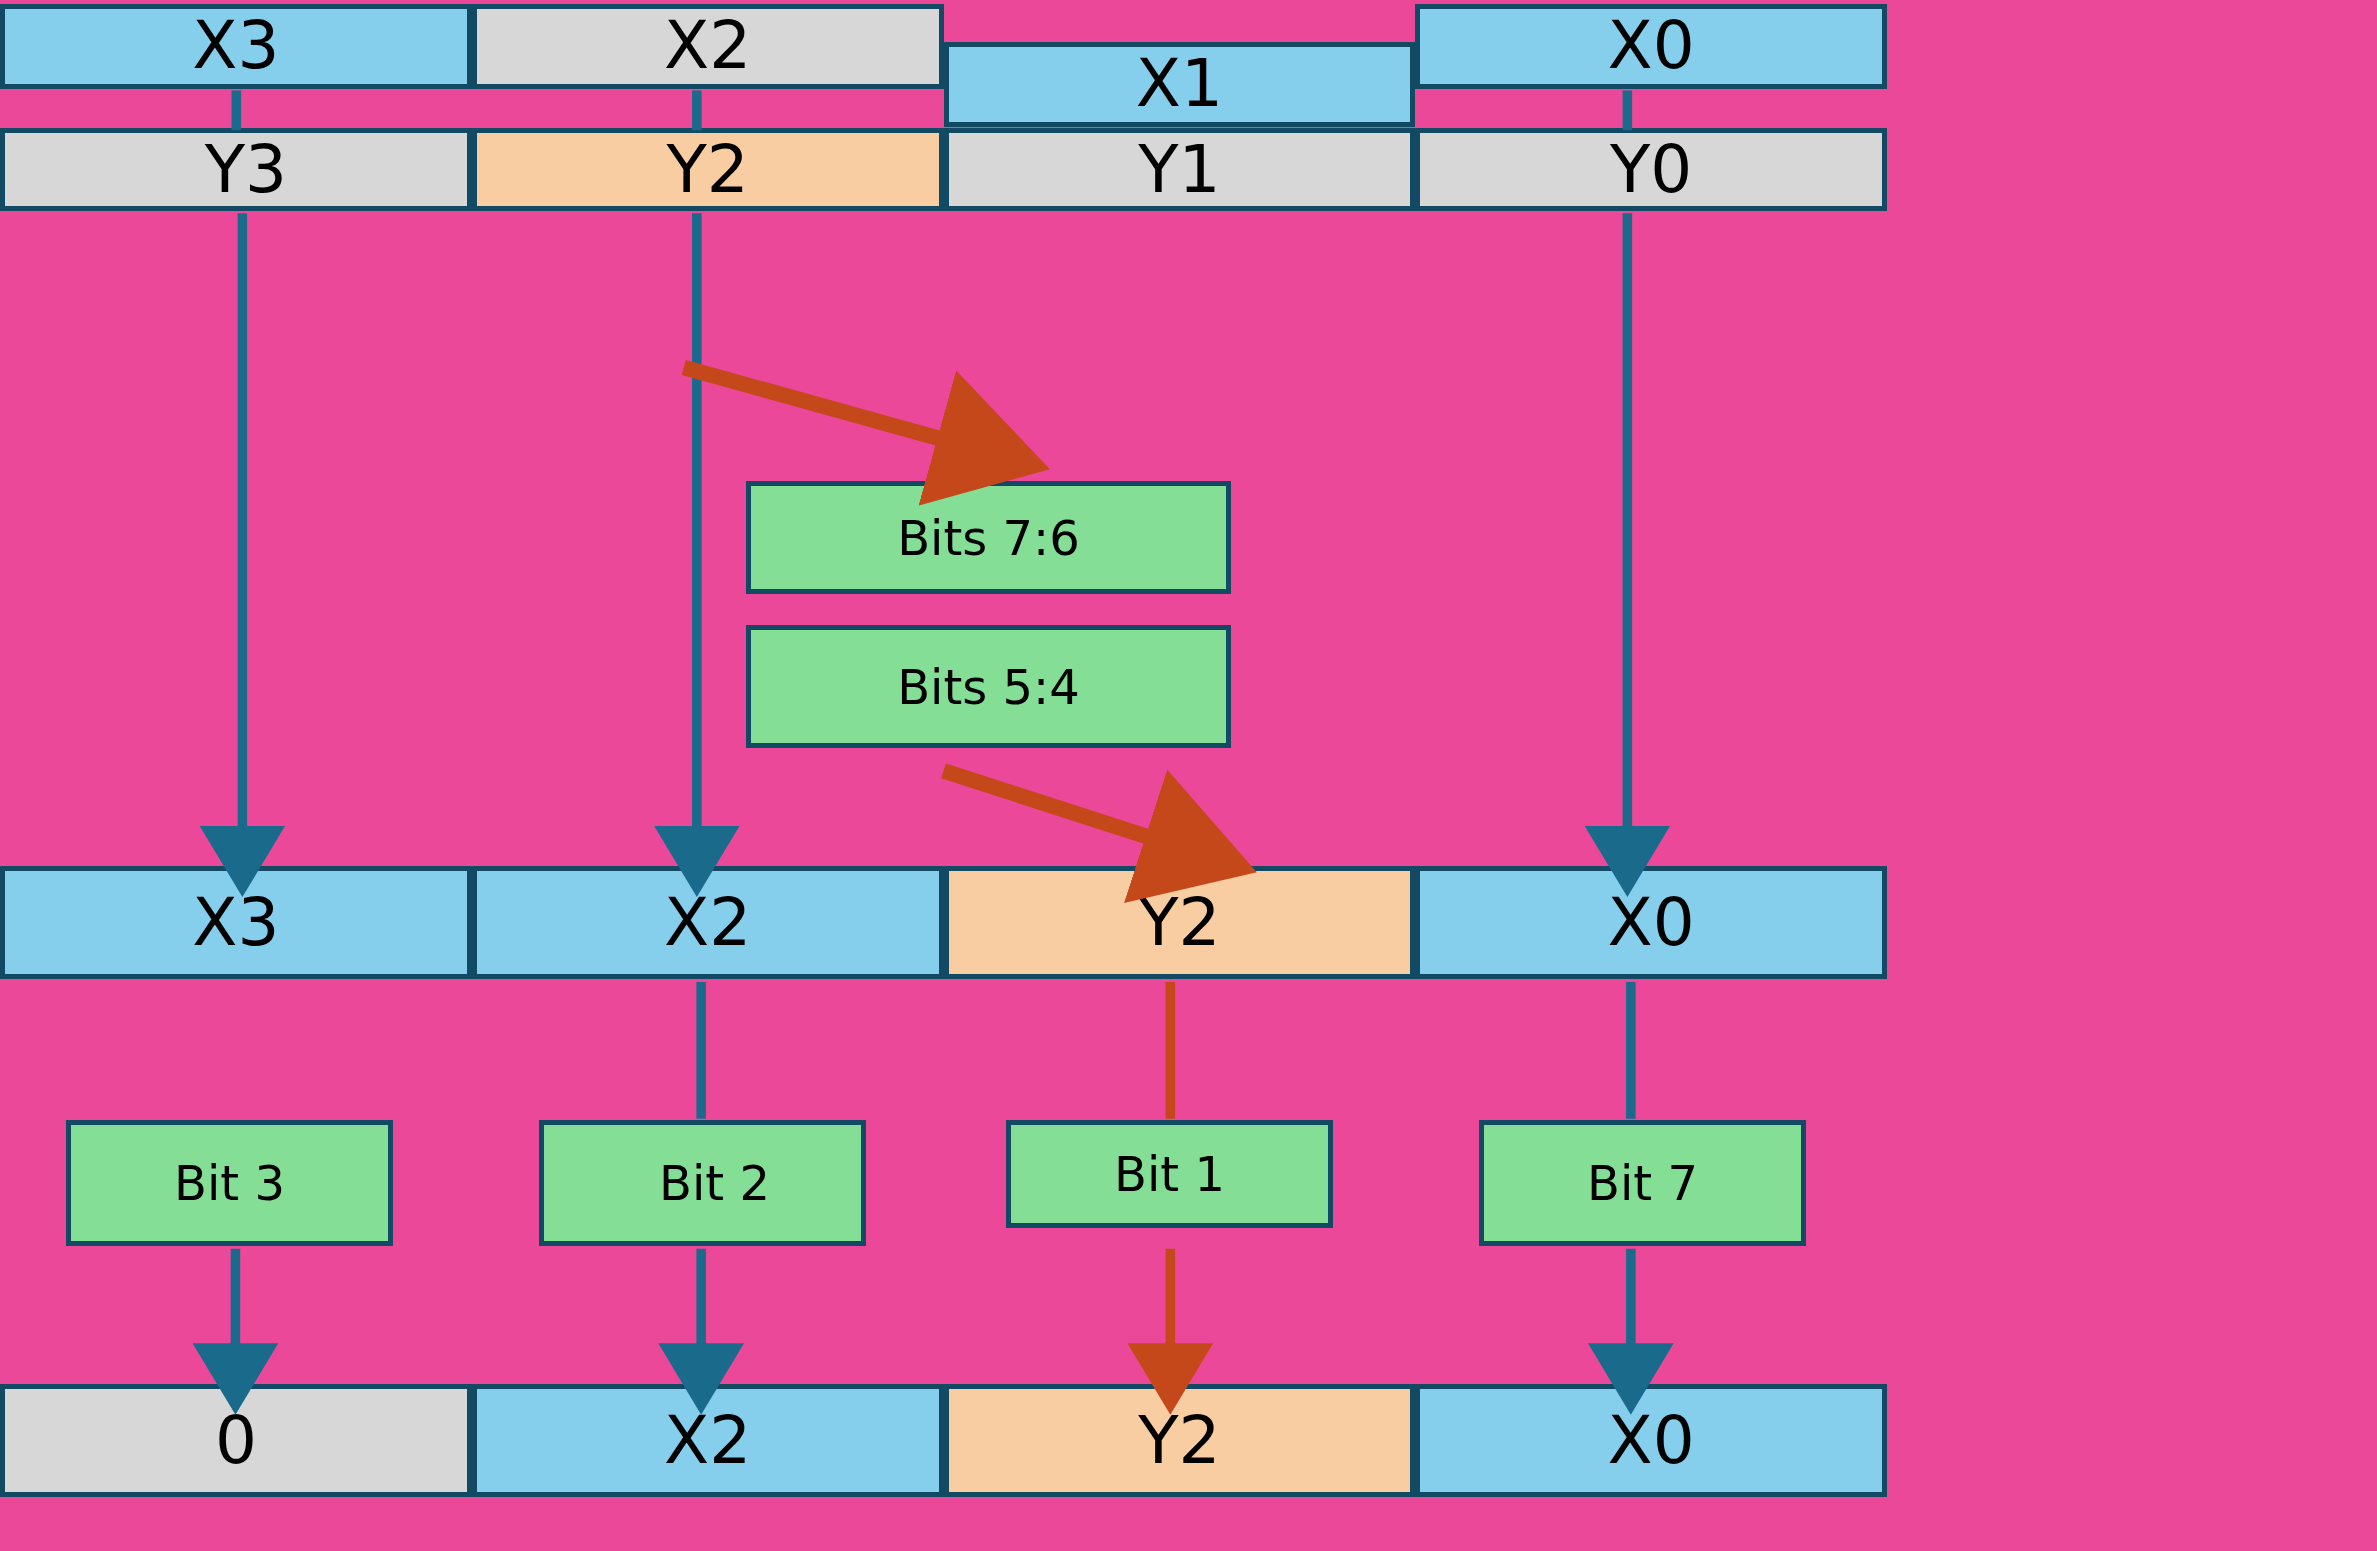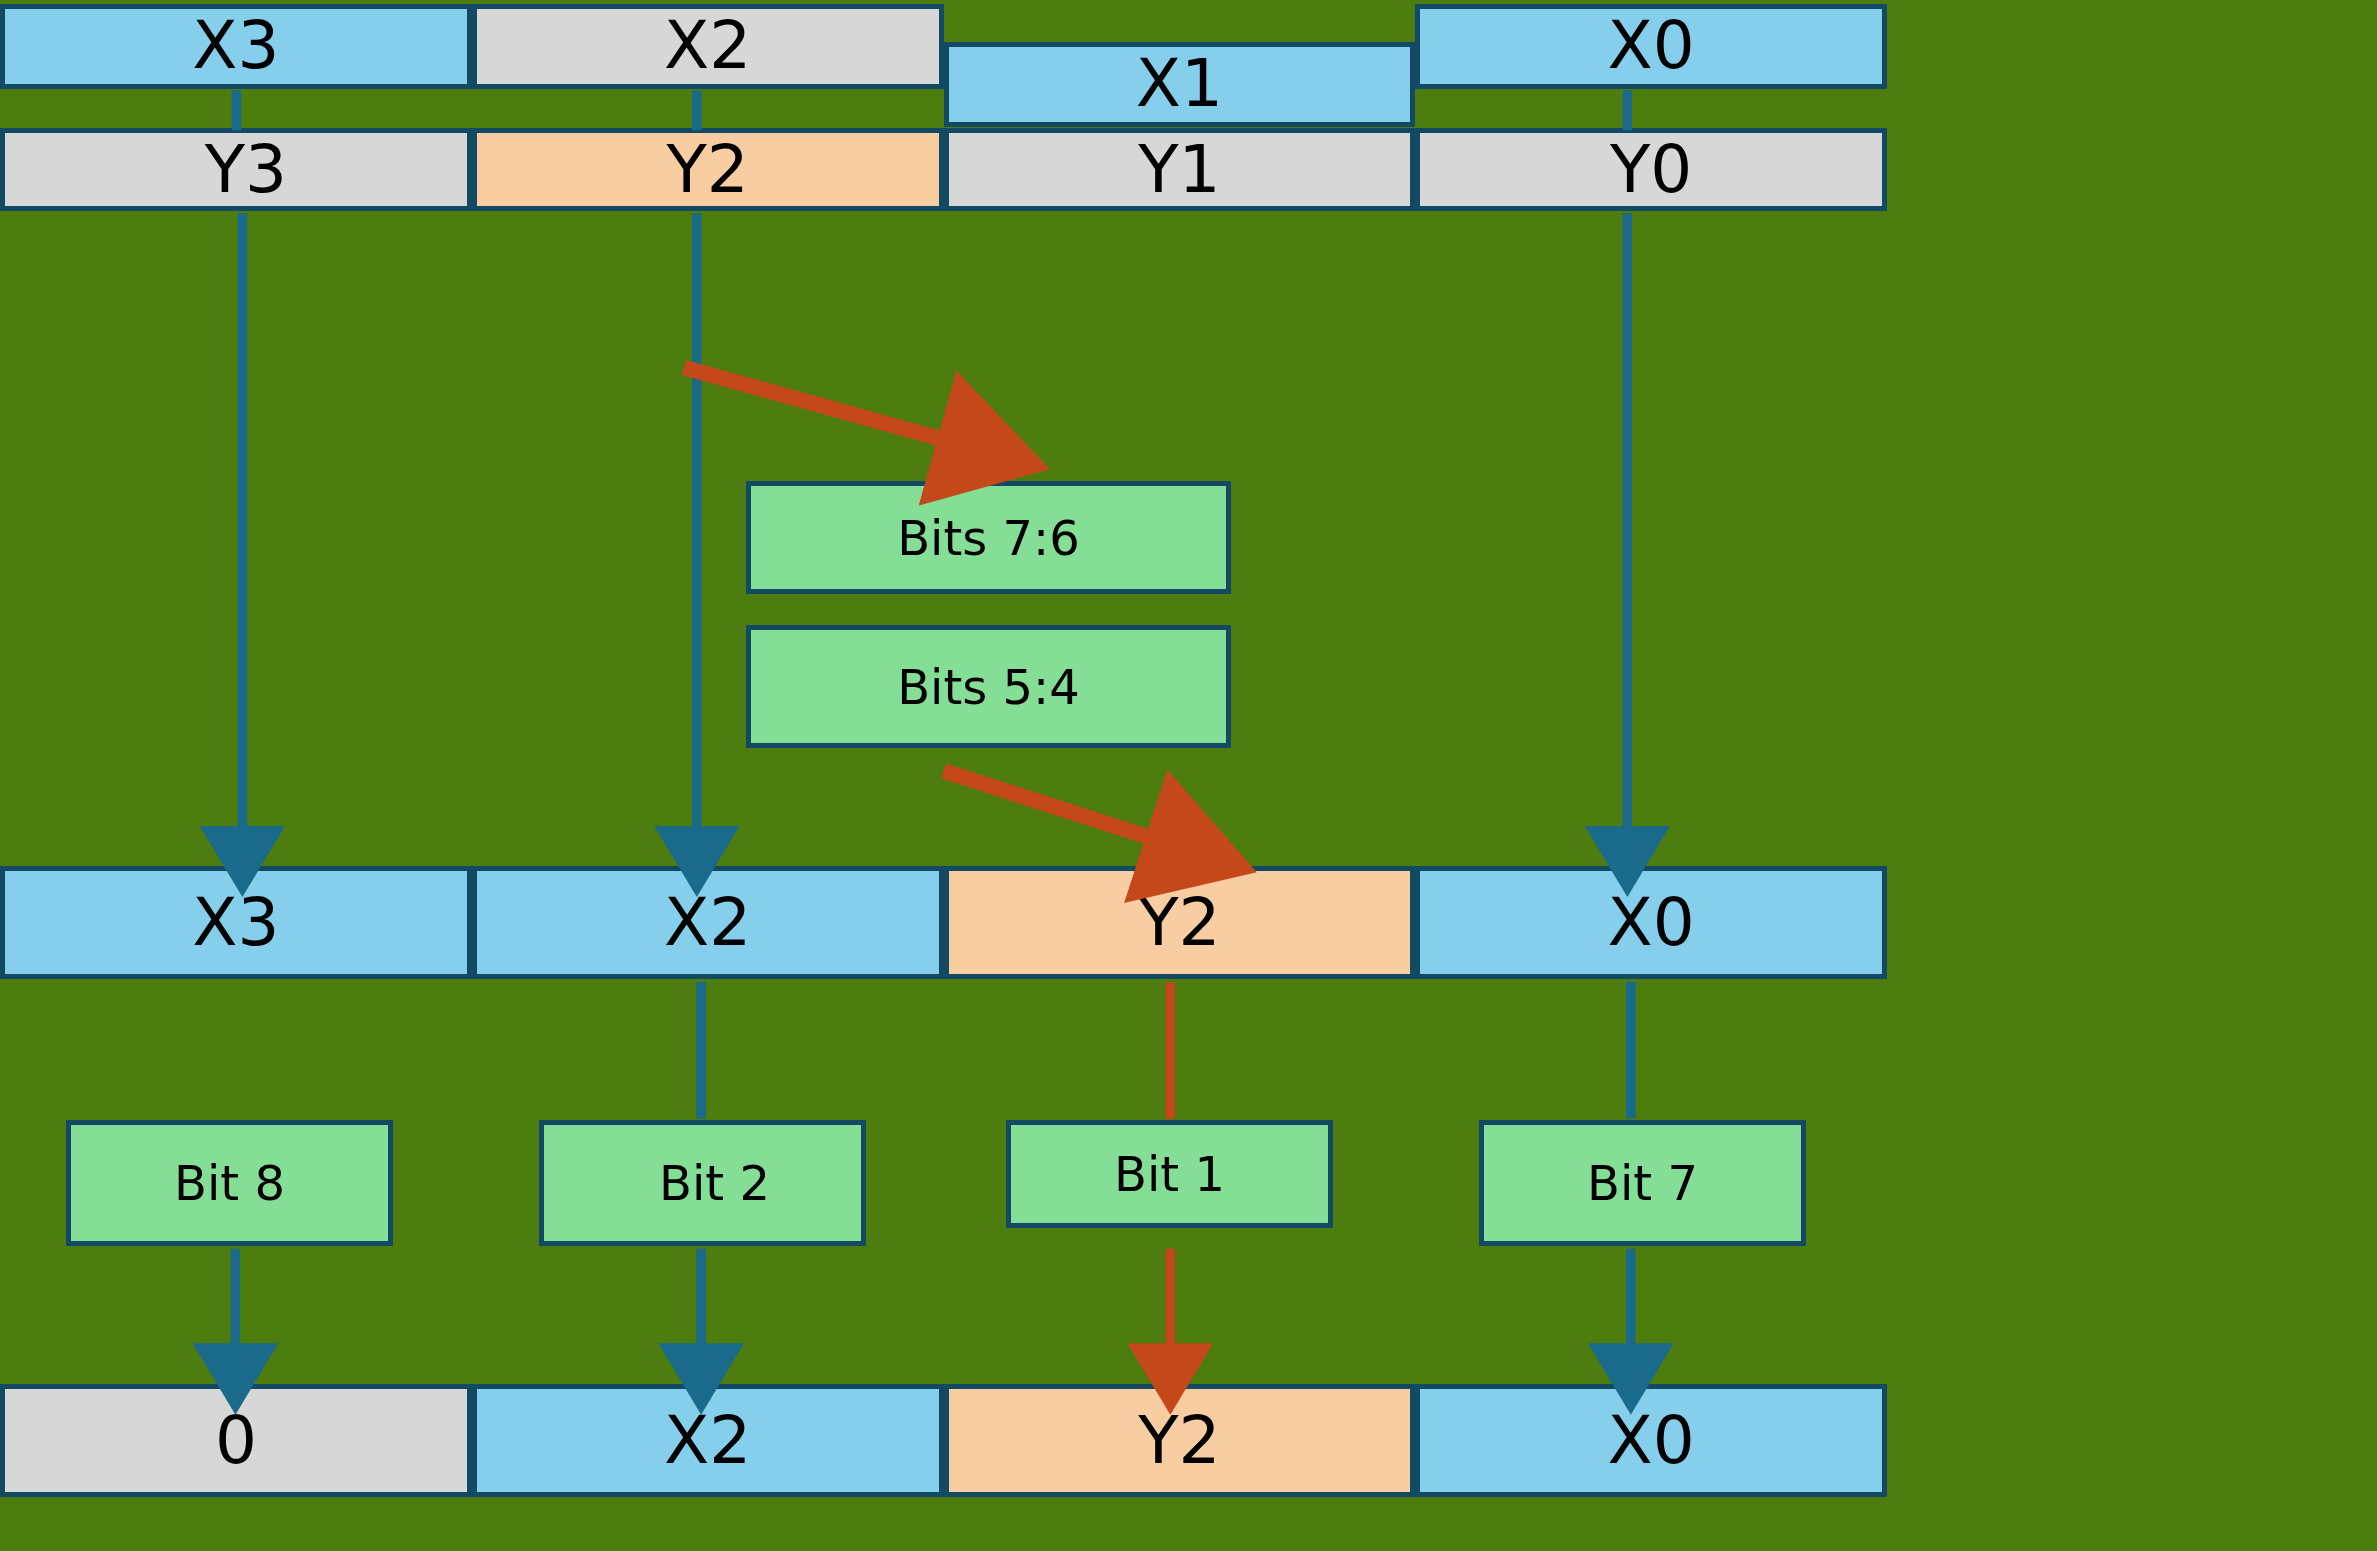--- a/index.html
+++ b/index.html
@@ -1,17 +1,17 @@
 <!DOCTYPE html>
 <html style="font-size:14px"><head>
 <meta charset="utf-8">
 <style>
   html,body{margin:0;padding:0;background:#000;}
   body{width:2377px;height:1552px;overflow:hidden;font-family:"DejaVu Sans","Liberation Sans",sans-serif;}
-  #stage{position:relative;width:2377px;height:1552px;background:#4d7c0f;text-align:center;}
+  #stage{position:relative;width:2377px;height:1552px;background:#ec4899;text-align:center;}
 
   .row{position:absolute;display:flex;box-sizing:border-box;}
   .cell{
     box-sizing:border-box;
     border:5.2px solid #124A63;
     display:flex;align-items:center;justify-content:center;
     color:#000;font-size:66px;line-height:1;
     font-family:"DejaVu Sans","Liberation Sans",sans-serif;
   }
   .c-blue{background:#85CEEC;}
@@ -78,21 +78,21 @@
       </div>
     <div class="cell c-orange" style="width:472px;height:113px;">
         <span>Y2</span>
       </div>
     <div class="cell c-blue" style="width:472px;height:113px;">
         <span>X0</span>
       </div>
   </div>
 
   <div class="gbox" style="left:66px;top:1120px;width:327px;height:126px;">
-    <span>Bit 8</span>
+    <span>Bit 3</span>
   </div>
   <div class="gbox" style="left:539px;top:1120px;width:327px;height:126px;padding-left:24px;">
     <span>Bit 2</span>
   </div>
   <div class="gbox" style="left:1006px;top:1120px;width:327px;height:108px;">
     <span>Bit 1</span>
   </div>
   <div class="gbox" style="left:1479px;top:1120px;width:327px;height:126px;">
     <span>Bit 7</span>
   </div>

